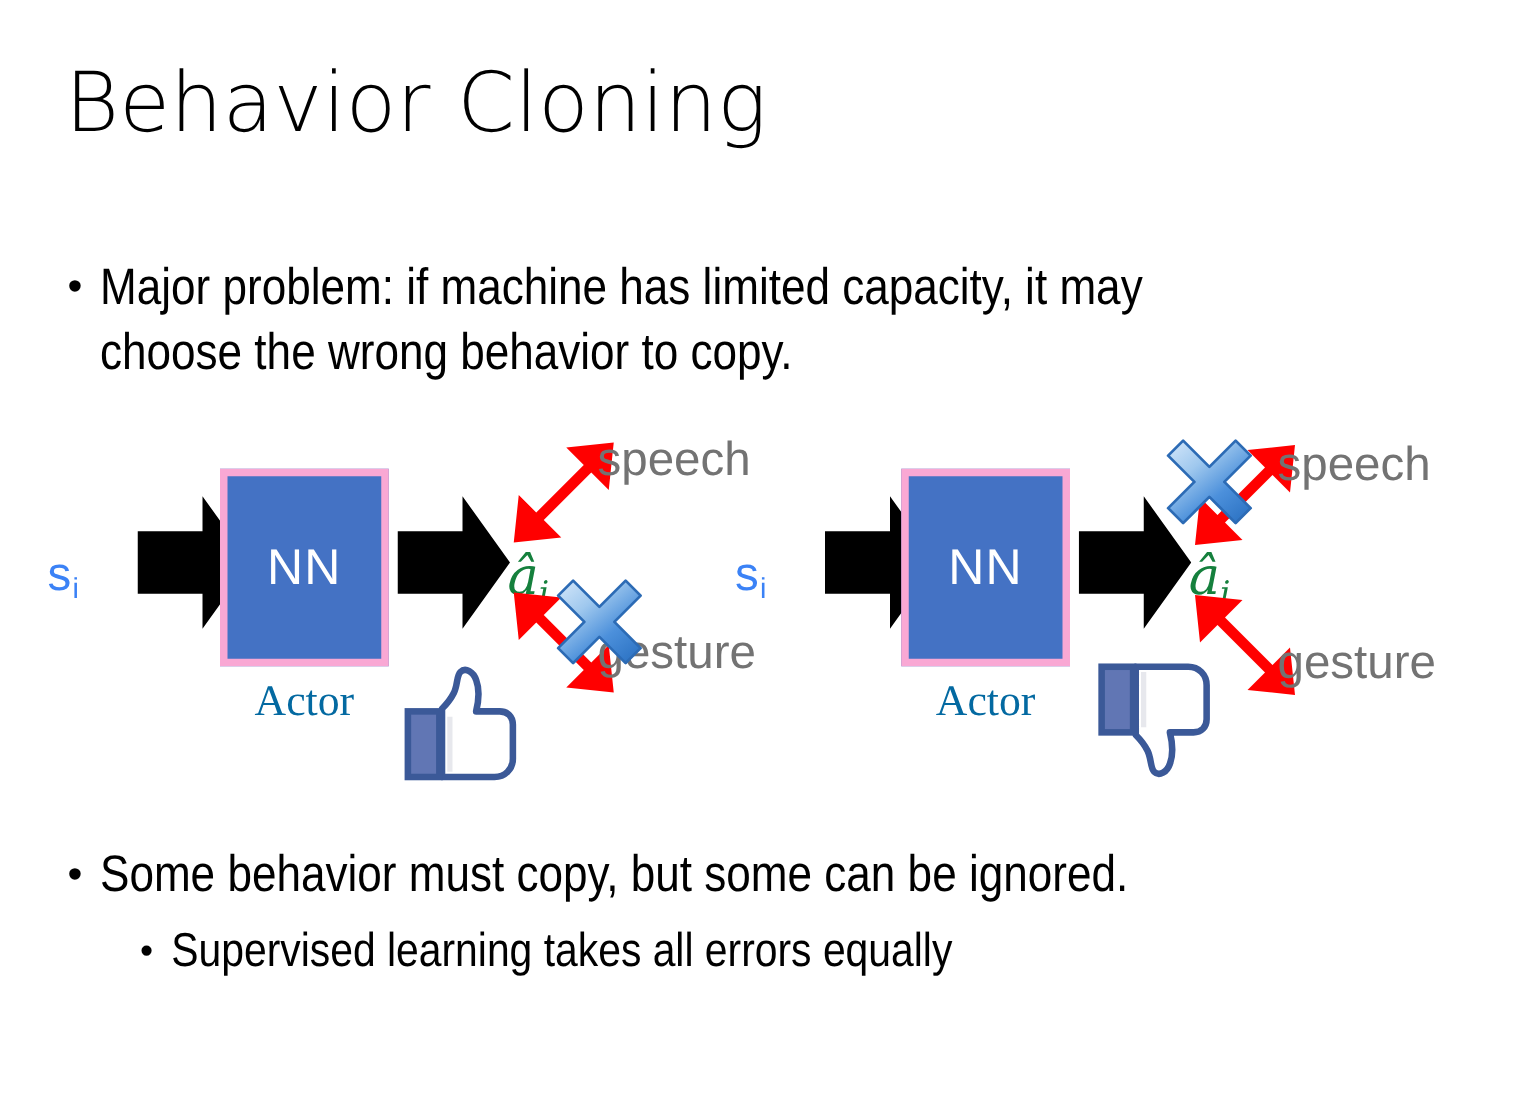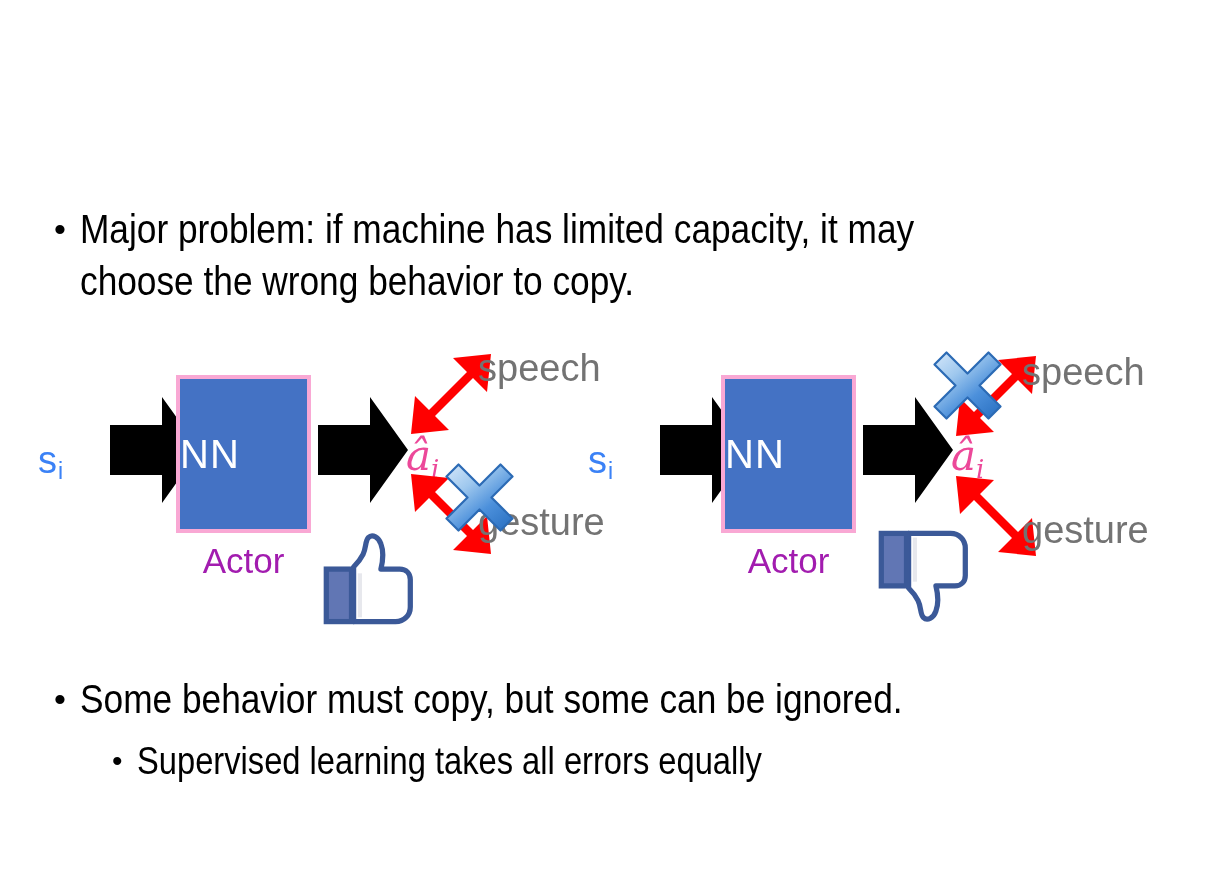--- a/index.html
+++ b/index.html
@@ -96,54 +96,54 @@
     font-size: 23px;
     vertical-align: baseline;
     position: relative;
     top: 6px;
     left: 1px;
   }
 
   .nn-box {
     position: absolute;
     background: #4472C4;
-    border: 4px solid #f9a8d4;
+    border: 6px solid #f9a8d4;
     box-sizing: border-box;
     display: flex;
     align-items: center;
-    justify-content: flex-start;
+    justify-content: center;
   }
   .nn-box .nn-label {
     color: #ffffff;
     font-family: "Liberation Sans", sans-serif;
     font-size: 40px;
     line-height: 40px;
     letter-spacing: 1px;
   }
 
   .actor-label {
     position: absolute;
-    font-family: Liberation Sans, sans-serif;
+    font-family: Liberation Serif, serif;
     font-size: 35px;
     line-height: 38px;
-    color: #a21caf;
+    color: #0369a1;
     text-align: center;
   }
 
   .block-arrow {
     position: absolute;
   }
 
   .a-hat {
     position: absolute;
     font-family: "DejaVu Serif", serif;
     font-style: italic;
     font-size: 42px;
-    line-height: 48px;
-    color: #ec4899;
+    line-height: 58px;
+    color: #15803d;
     white-space: nowrap;
   }
   .a-hat sub {
     font-size: 26px;
     vertical-align: baseline;
     position: relative;
     top: 8px;
     left: 0px;
   }
 
@@ -159,20 +159,21 @@
   }
 
   .x-mark { position: absolute; }
   .thumb  { position: absolute; }
 </style>
 </head>
 <body>
 
 <div id="slide">
 
+  <div id="slide-title">Behavior Cloning</div>
 
   <div class="bullet-row" id="bullet-top">
     <span class="bullet-dot">•</span>
     <span class="bullet-text">Major problem: if machine has limited capacity, it may choose the wrong behavior to copy.</span>
   </div>
 
   <div class="diagram" id="diagram-left">
 
     <div class="label-s" style="left:28px; top:100px;">
       <span>s</span><sub>i</sub>

